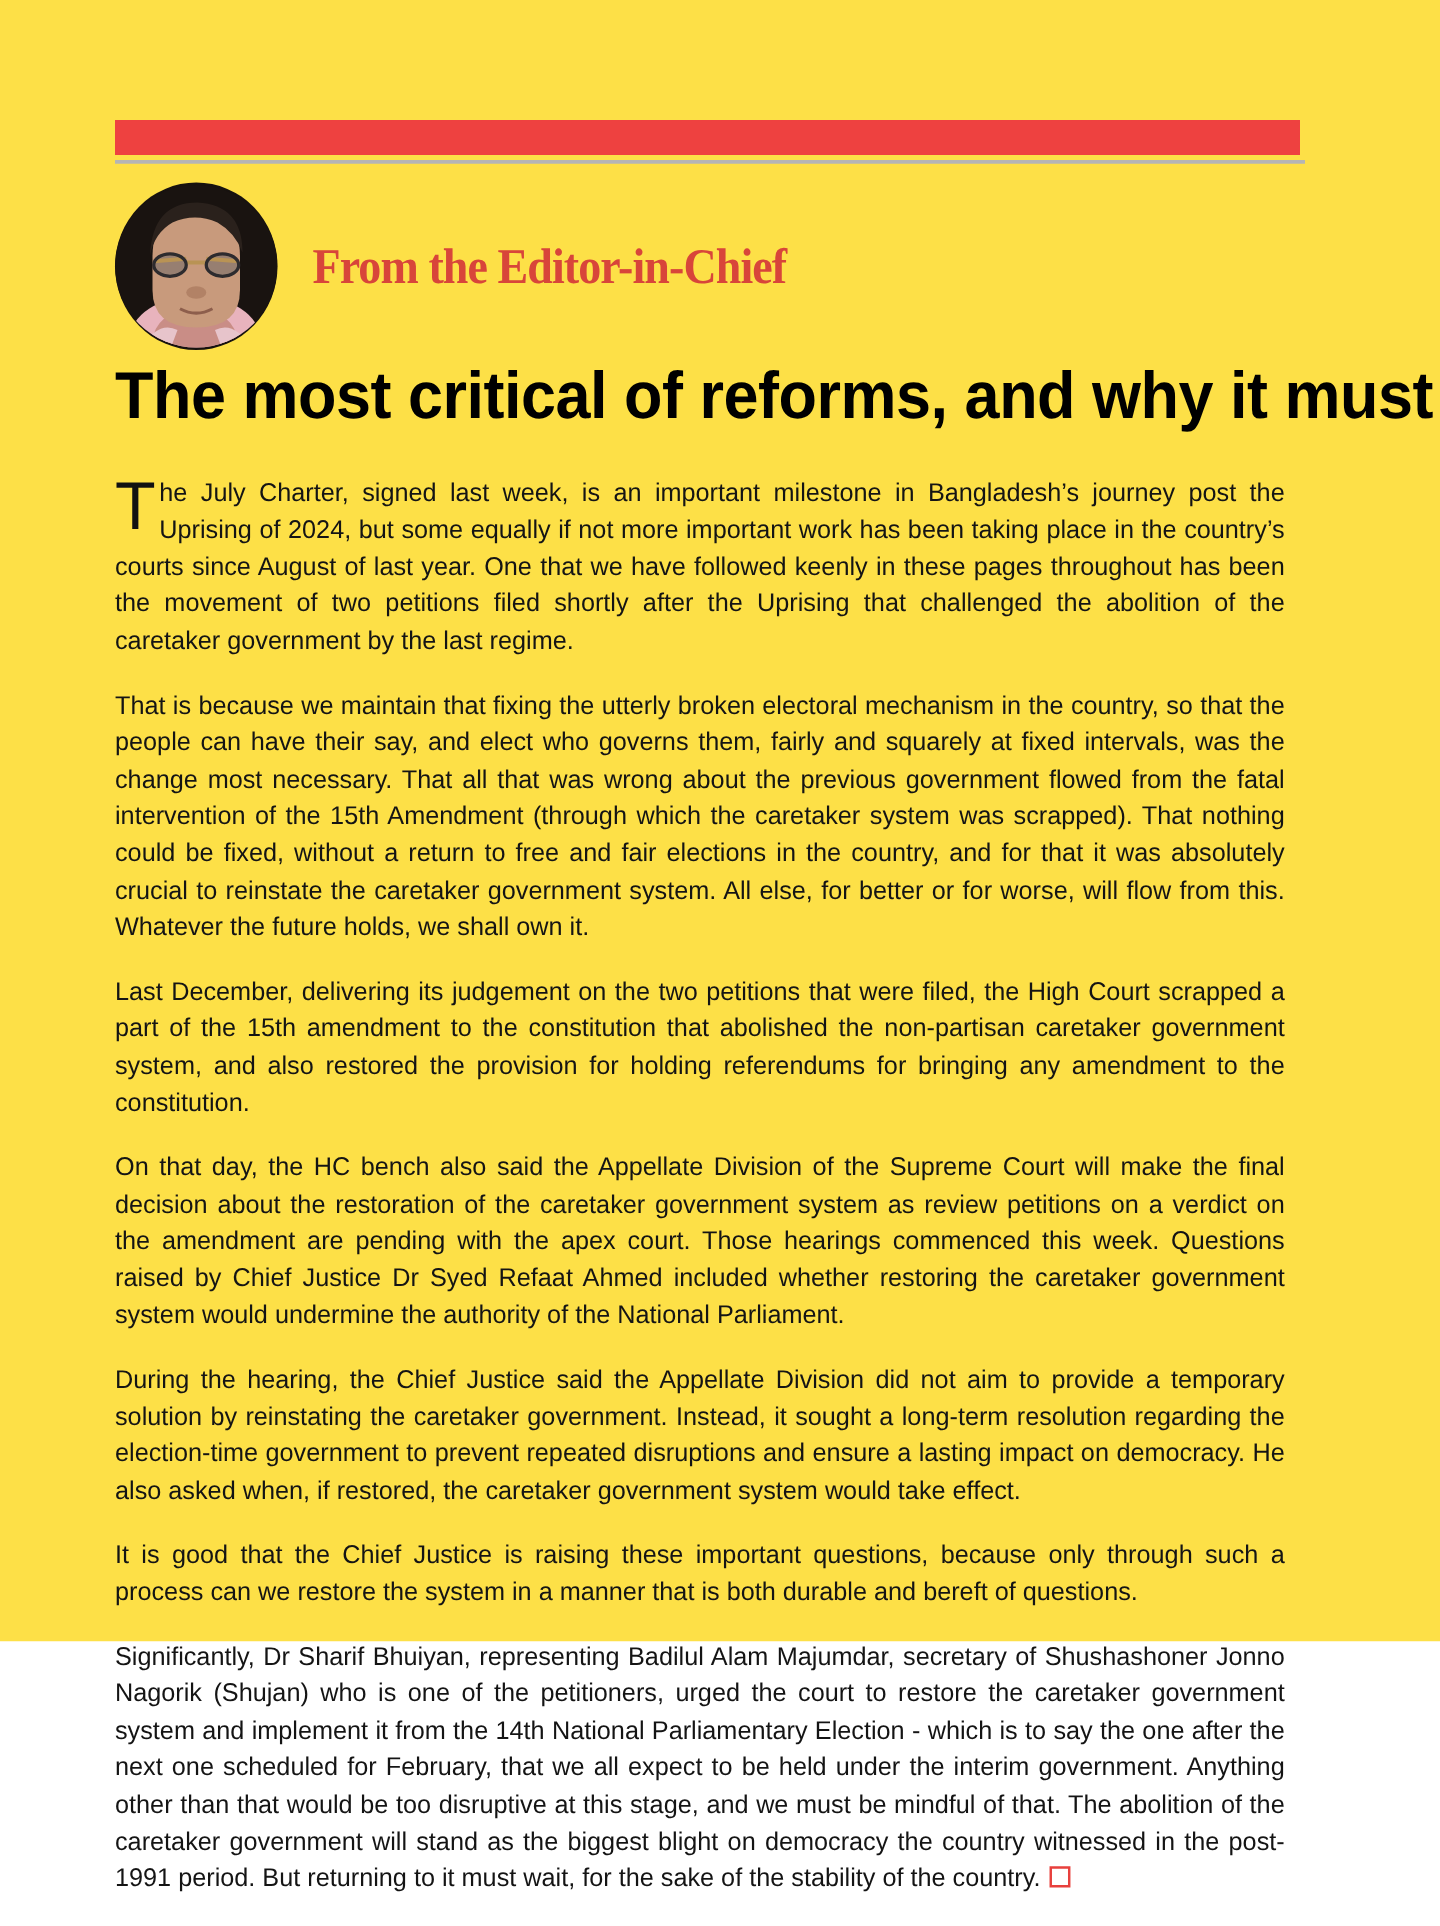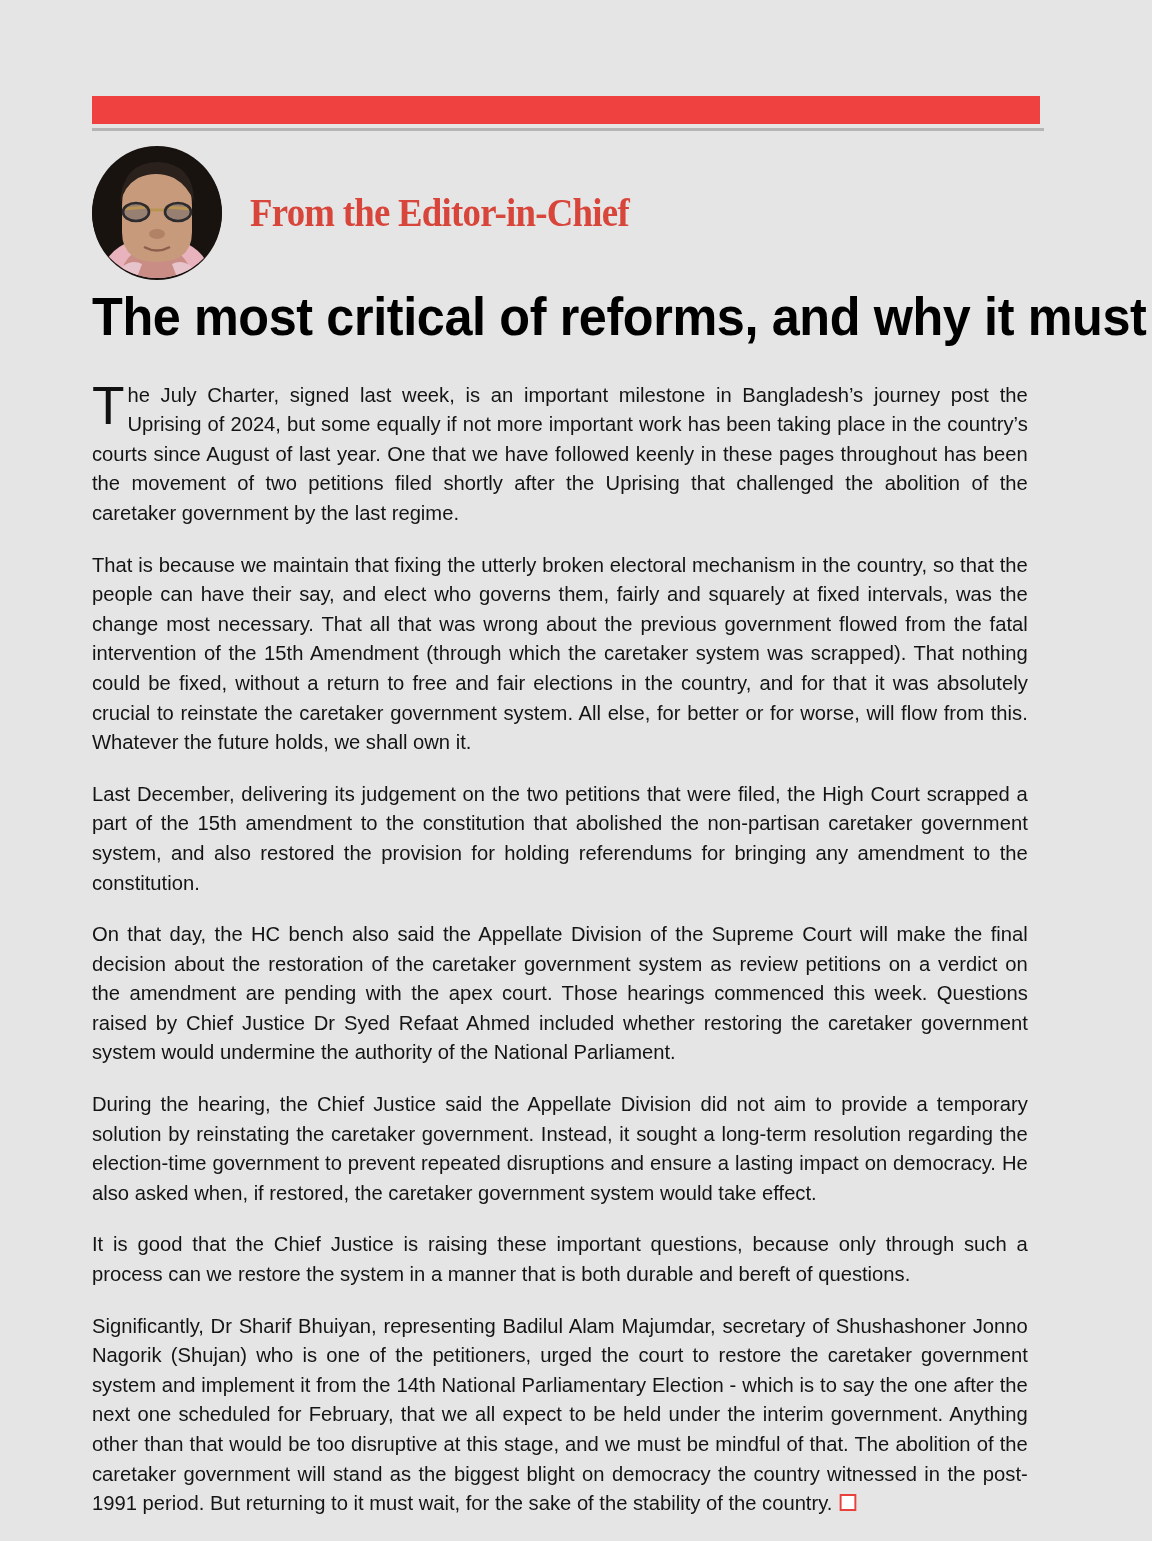--- a/index.html
+++ b/index.html
@@ -11,22 +11,22 @@
     width: 1152px;
     height: 1541px;
     font-family: "Liberation Sans", sans-serif;
     color: #1a1a1a;
     -webkit-font-smoothing: antialiased;
   }
 
   .page {
     position: relative;
     width: 1152px;
-    height: 1541px;
-    background: #e5e5e5;
+    height: 1313px;
+    background: #fde047;
     box-sizing: border-box;
   }
 
   .content {
     position: absolute;
     left: 92px;
     top: 0;
     width: 952px;
   }
 

